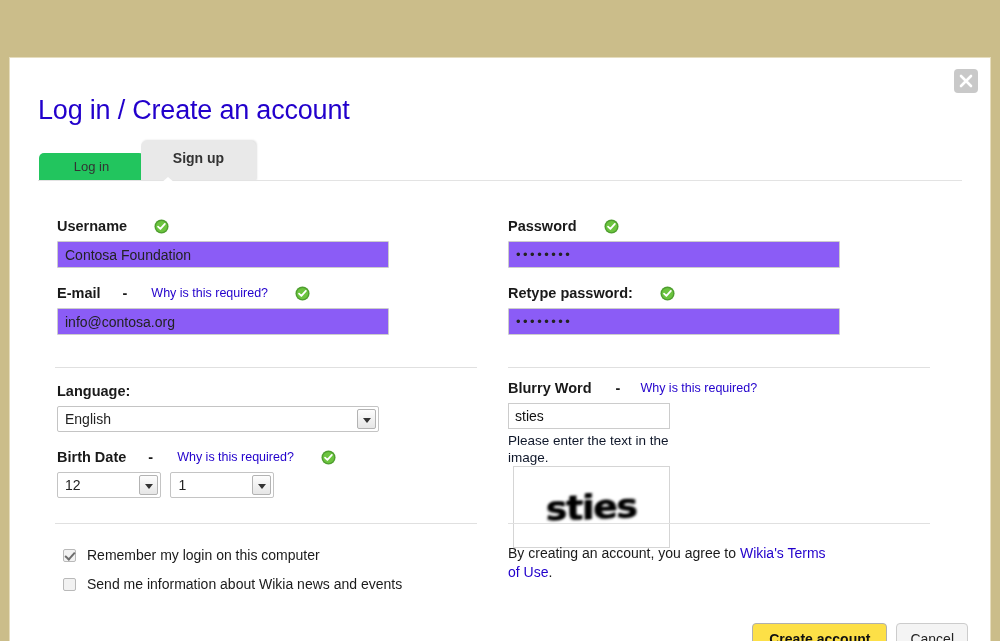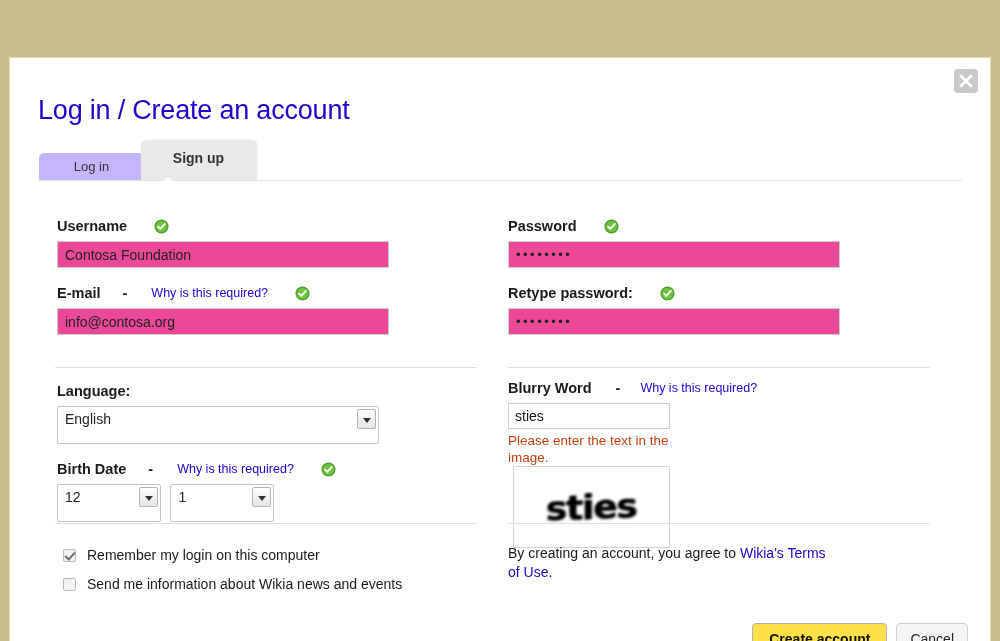--- a/index.html
+++ b/index.html
@@ -71,21 +71,21 @@
     border-radius: 5px 5px 0 0;
     text-align: center;
     cursor: pointer;
     color: #333;
   }
   .tab.inactive {
     left: 0;
     width: 105px;
     height: 28px;
     line-height: 28px;
-    background: #c4b5fd;
+    background: #22c55e;
     font-size: 13px;
     box-shadow: 0 -1px 0 #cfcfcf inset;
   }
   .tab.active {
     left: 102px;
     width: 115px;
     height: 40px;
     line-height: 34px;
     background: #e9e9e9;
     font-size: 14px;
@@ -144,40 +144,40 @@
     width: 15px; height: 15px;
     margin-left: 7px;
     flex: 0 0 auto;
   }
 
   .txtinput {
     box-sizing: border-box;
     width: 332px;
     height: 27px;
     border: 1px solid #cccccc;
-    background: #ec4899;
+    background: #8b5cf6;
     font-family: "Liberation Sans", sans-serif;
     font-size: 14px;
     color: #222;
     padding: 0 7px;
     outline: none;
     border-radius: 1px;
   }
   .txtinput.pw {
     width: 332px;
     font-size: 13px;
     letter-spacing: 2.5px;
   }
 
   
   .sel {
     position: relative;
     display: inline-block;
     box-sizing: border-box;
-    height: 38px;
+    height: 26px;
     border: 1px solid #c4c4c4;
     background: #ffffff;
     border-radius: 2px;
     vertical-align: top;
   }
   .sel .selval {
     display: block;
     font-size: 14px;
     color: #222;
     line-height: 24px;
@@ -227,21 +227,21 @@
     height: 26px;
     border: 1px solid #cccccc;
     font-family: "Liberation Sans", sans-serif;
     font-size: 14px;
     color: #111;
     padding: 0 6px;
     outline: none;
   }
   #captcha-hint {
     font-size: 13.5px;
-    color: #c2410c;
+    color: #0f172a;
     line-height: 17px;
     margin-top: 3px;
     width: 162px;
   }
   #captcha-img-box {
     margin-left: 5px;
     width: 157px;
     height: 82px;
     border: 1px solid #d5d5d5;
     background: #fff;

